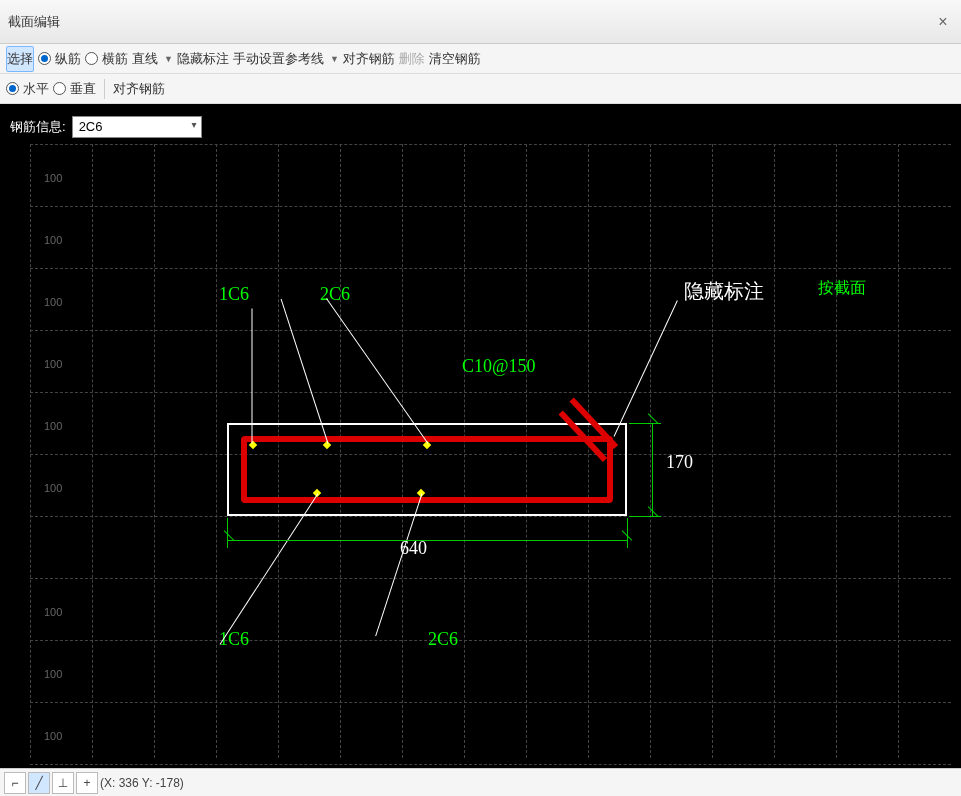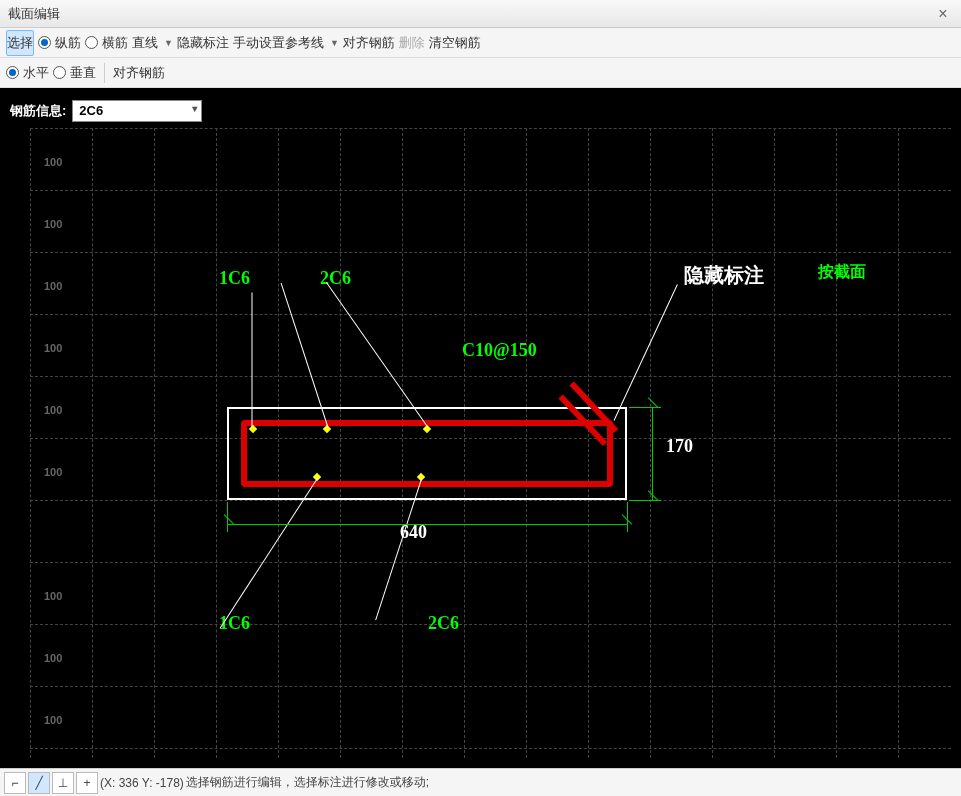--- a/index.html
+++ b/index.html
@@ -7,21 +7,21 @@
       font-family: "Microsoft YaHei", sans-serif;
       font-size: 13px;
       background: #fff;
       width: 961px;
       height: 796px;
       overflow: hidden;
       display: flex;
       flex-direction: column;
     }
     .titlebar {
-      height: 28px;
+      height: 44px;
       background: linear-gradient(#f8f8f8, #e8e8e8);
       border-bottom: 1px solid #ccc;
       display: flex;
       align-items: center;
       padding: 12px 8px;
       justify-content: space-between;
     }
     .titlebar-title { color: #333; }
     .close-btn {
       width: 20px; height: 20px;
@@ -70,21 +70,20 @@
       font-size: 9px; color: #666; margin-left: 2px;
     }
     .divider {
       width: 1px; height: 20px; background: #ccc; margin: 0 4px;
     }
     .canvas-area {
       flex: 1;
       background: #000;
       position: relative;
       overflow: hidden;
-      font-weight: bold;
     }
     .rebar-info-bar {
       position: absolute;
       top: 12px; left: 10px;
       display: flex; align-items: center; gap: 6px;
       color: #fff;
       z-index: 10;
     }
     .rebar-dropdown {
       background: #fff;
@@ -316,14 +315,13 @@
     <div class="dim-text" style="left:636px;top:308px;color:#fff">170</div>
   </div>
 </div>
 
 <div class="status-bar">
   <div class="status-icon">⌐</div>
   <div class="status-icon" style="background:#d0e7ff">╱</div>
   <div class="status-icon">⊥</div>
   <div class="status-icon">+</div>
   <span>(X: 336 Y: -178)</span>
-  <span>选择钢筋进行编辑，选择标注进行修改或移动;</span>
 </div>
 
 </body></html>

